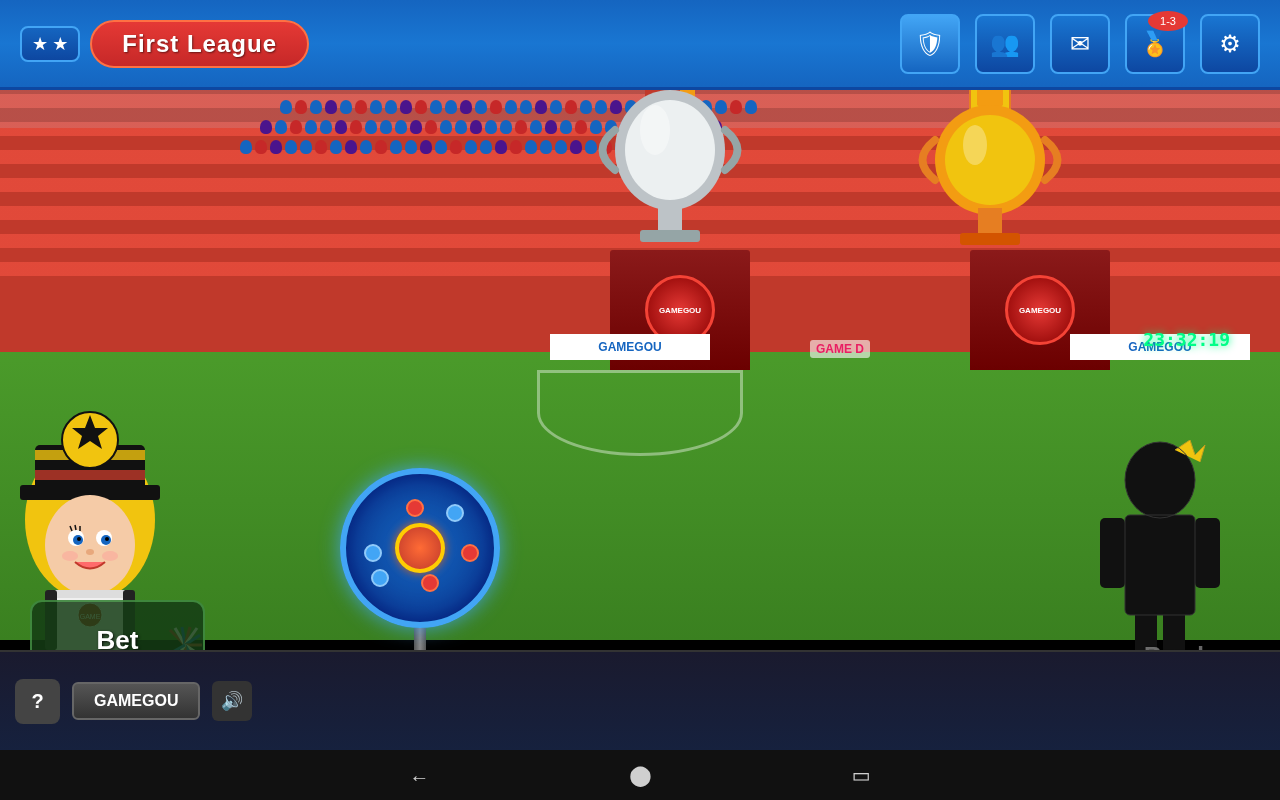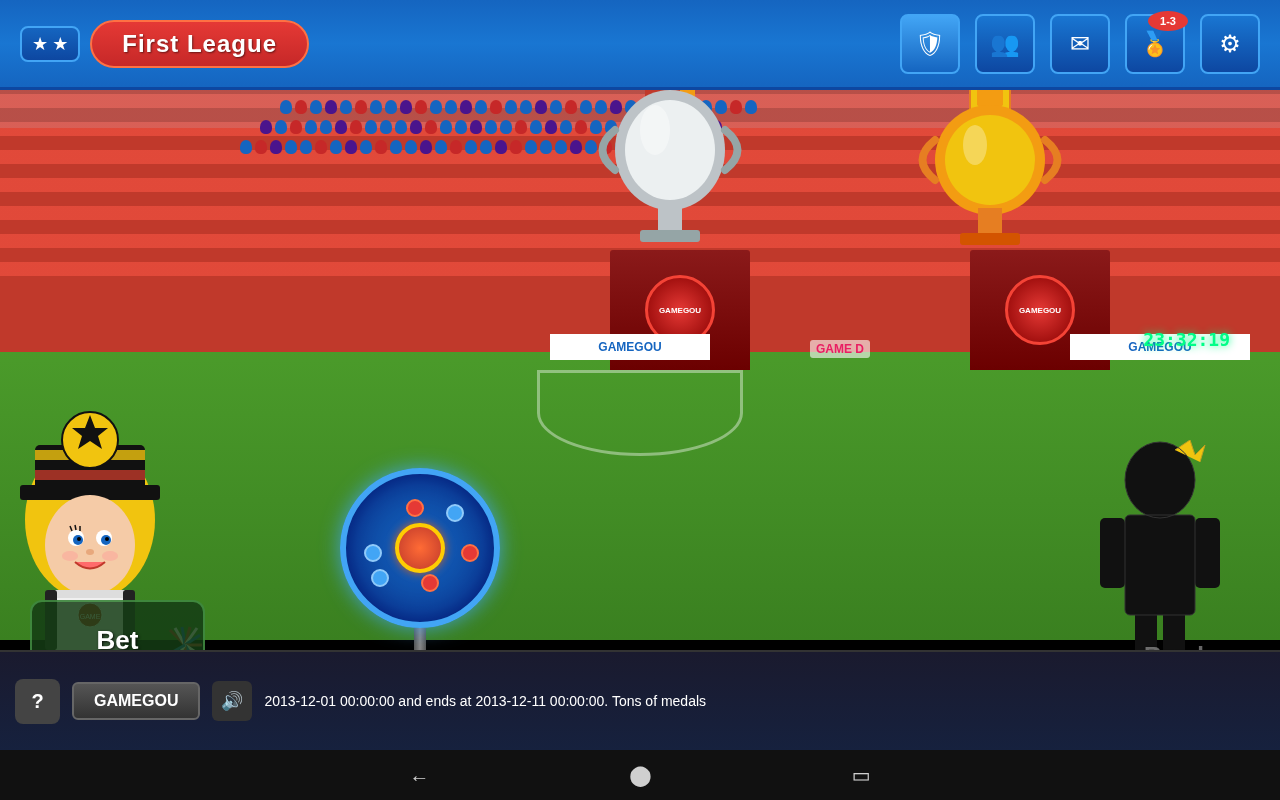--- a/index.html
+++ b/index.html
@@ -132,21 +132,21 @@
       position: absolute;
       top: -5px; right: -5px;
       background: #e53935;
       color: #fff;
       border-radius: 50%;
       width: 40px; height: 20px;
       font-size: 11px;
       display: flex;
       align-items: center;
       justify-content: center;
-      font-weight: bold;
+      font-weight: normal;
     }
 
     
     #spin-wheel {
       position: absolute;
       left: 340px;
       bottom: 80px;
     }
 
     .wheel-circle {
@@ -893,21 +893,20 @@
 <button id="btn-champions" class="game-mode-btn" style="white-space:pre-line;">Champions<br>Tournament</button>
 
 <div id="btn-random" class="game-mode-btn">Random</div>
 
 <div id="bottom-bar">
   <div id="help-btn">?</div>
   <button id="username-btn">GAMEGOU</button>
   <div id="sound-btn">
     <span>🔊</span>
   </div>
-  <div id="news-ticker">2013-12-01 00:00:00 and ends at 2013-12-11 00:00:00. Tons of medals</div>
 </div>
 
 <div id="stats-bar">
 
   <div class="signal-bars">
     <div class="signal-bar" style="height:6px;"></div>
     <div class="signal-bar" style="height:10px;"></div>
     <div class="signal-bar" style="height:14px;"></div>
     <div class="signal-bar" style="height:18px;"></div>
   </div>

